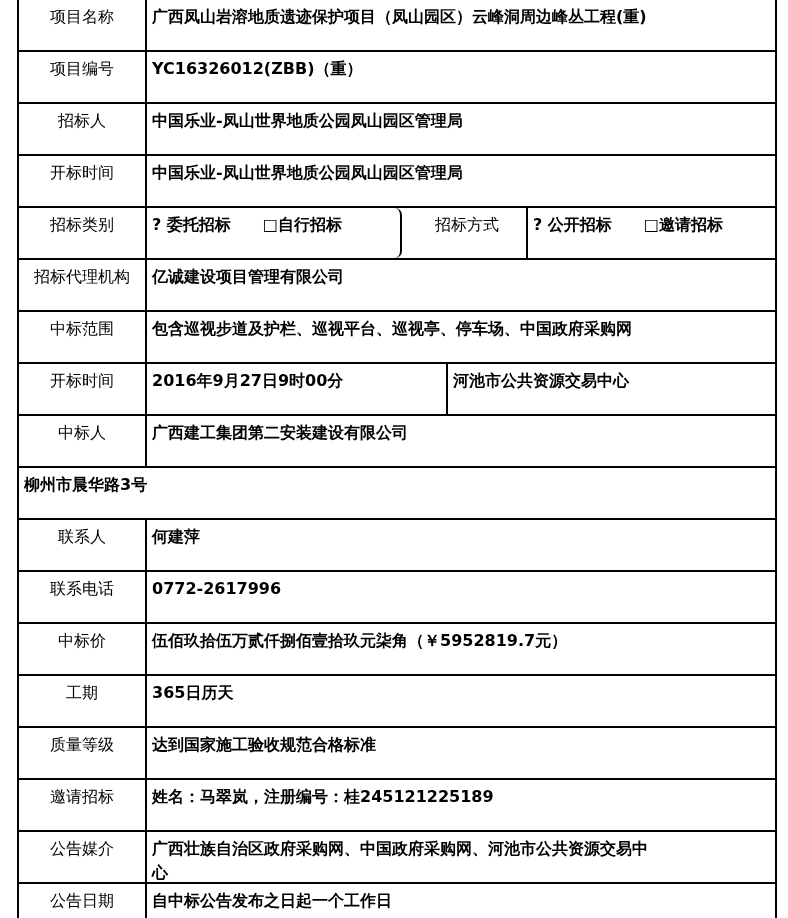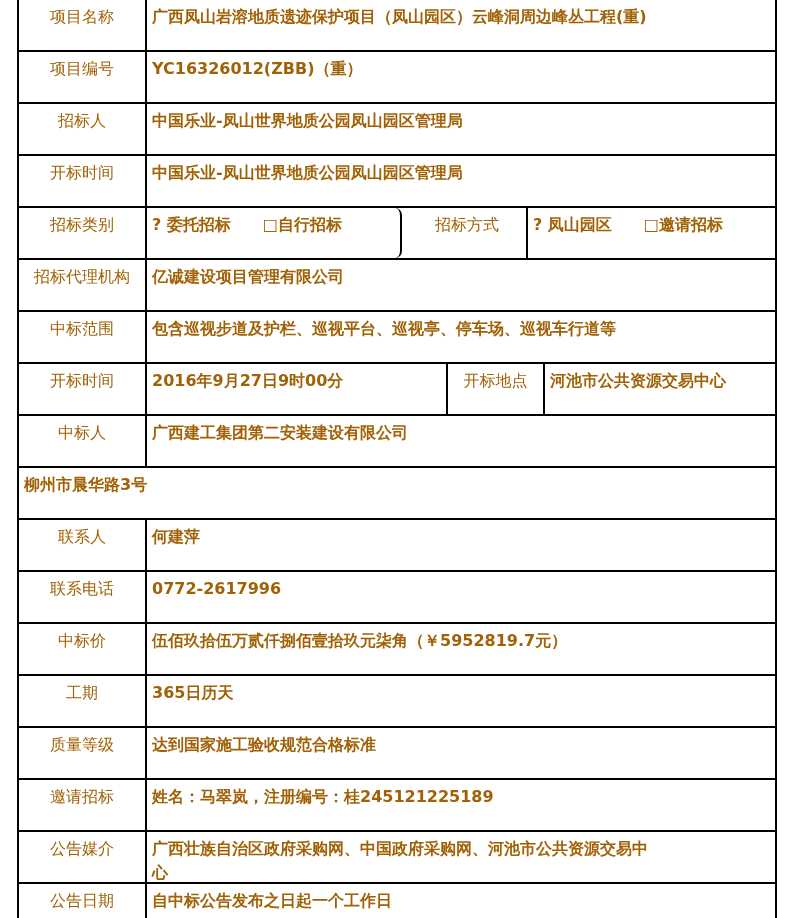--- a/index.html
+++ b/index.html
@@ -31,21 +31,21 @@
     box-sizing: border-box;
     border-bottom: 2px solid #000000;
     align-items: stretch;
   }
   .cell {
     box-sizing: border-box;
     font-size: 16px;
     line-height: 24px;
     padding-top: 5px;
     overflow: hidden;
-    color: #a16207;
+    color: #000000;
   }
   .cell.label {
     width: 128px;
     flex: 0 0 128px;
     border-right: 2px solid #000000;
     text-align: center;
     padding-left: 2px;
     padding-right: 2px;
   }
   .cell.value {
@@ -104,39 +104,38 @@
   <div class="row">
     <div class="cell label">开标时间</div>
     <div class="cell value v1">中国乐业-凤山世界地质公园凤山园区管理局</div>
 
   </div>
 
   <div class="row split-a">
     <div class="cell label">招标类别</div>
     <div class="cell value v1">? 委托招标　　□自行招标</div>
     <div class="cell label mid">招标方式</div>
-    <div class="cell value v2">? 凤山园区　　□邀请招标</div>
+    <div class="cell value v2">? 公开招标　　□邀请招标</div>
   </div>
 
   <div class="row">
     <div class="cell label">招标代理机构</div>
     <div class="cell value v1">亿诚建设项目管理有限公司</div>
 
   </div>
 
   <div class="row">
     <div class="cell label">中标范围</div>
-    <div class="cell value v1">包含巡视步道及护栏、巡视平台、巡视亭、停车场、巡视车行道等</div>
+    <div class="cell value v1">包含巡视步道及护栏、巡视平台、巡视亭、停车场、中国政府采购网</div>
 
   </div>
 
   <div class="row split-b">
     <div class="cell label">开标时间</div>
     <div class="cell value v1">2016年9月27日9时00分</div>
-    <div class="cell label mid">开标地点</div>
     <div class="cell value v2">河池市公共资源交易中心</div>
   </div>
 
   <div class="row">
     <div class="cell label">中标人</div>
     <div class="cell value v1">广西建工集团第二安装建设有限公司</div>
 
   </div>
 
   <div class="row">

